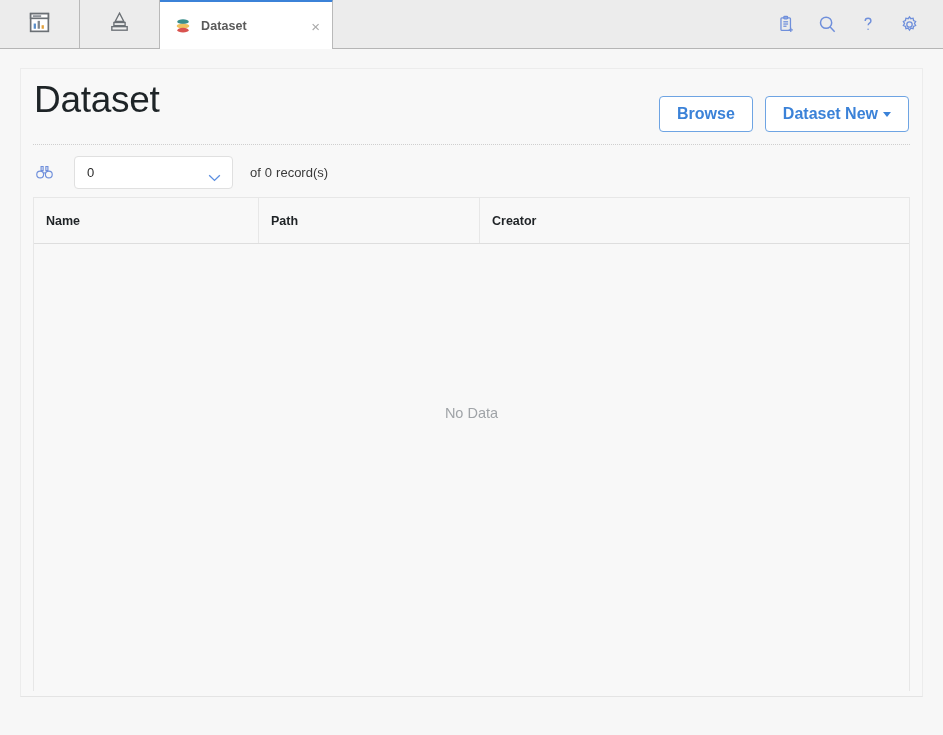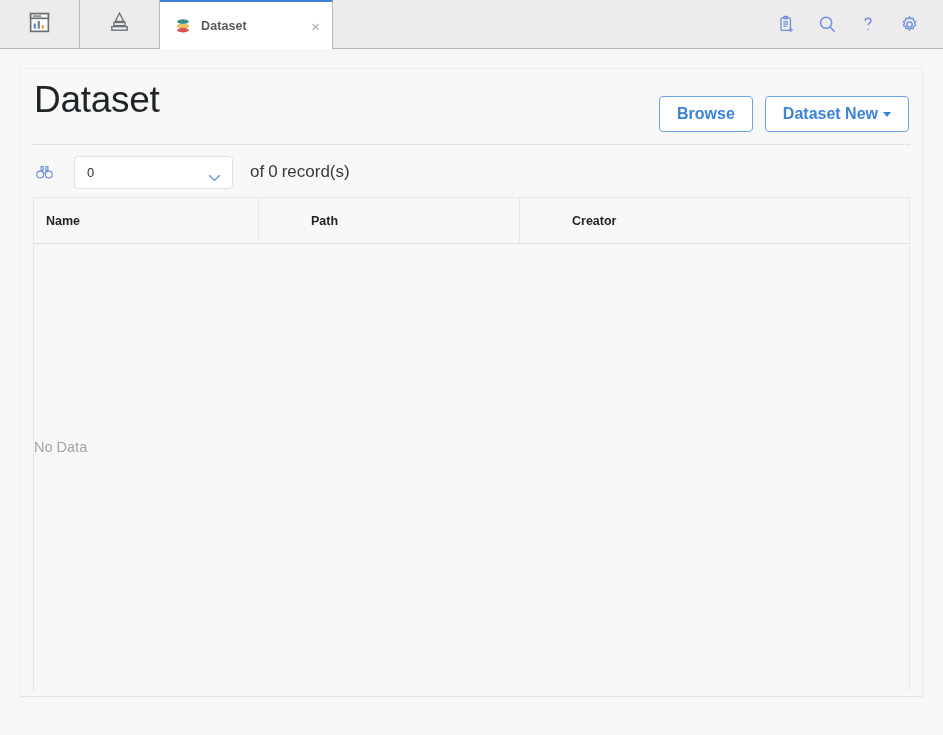--- a/index.html
+++ b/index.html
@@ -184,42 +184,41 @@
   .select-caret {
     position: absolute;
     right: 11px;
     top: 50%;
     transform: translateY(-50%);
     width: 13px;
     height: 8px;
   }
   .record-text {
     margin-left: 17px;
-    font-size: 17px;
+    font-size: 13px;
     color: #3a3a3a;
     display: flex;
     gap: 4px;
   }
 
   
   .table-wrap {
     margin: 0 12px;
     border: 1px solid #e7e7e7;
     border-bottom: none;
     background: #f8f8f8;
     height: 494px;
     box-sizing: border-box;
     position: relative;
   }
   .thead {
     display: flex;
     height: 45px;
     border-bottom: 1px solid #dedede;
     background: #f8f8f8;
-    gap: 40px;
   }
   .th {
     display: flex;
     align-items: center;
     font-size: 12.5px;
     font-weight: bold;
     color: #1f2326;
     padding-left: 12px;
     box-sizing: border-box;
     border-right: 1px solid #e7e7e7;
@@ -227,24 +226,23 @@
   .th:last-child { border-right: none; }
   .col-0 { width: 225px; }
   .col-1 { width: 221px; }
   .col-2 { width: 236px; }
   .col-3 { flex: 1; }
 
   .no-data {
     position: absolute;
     left: 0; right: 0;
     top: 207px;
-    text-align: left;
+    text-align: center;
     font-size: 14.5px;
     color: #a0a4a8;
-    margin-top: 34px;
   }
 </style>
 </head>
 <body>
 
 <div class="tabbar">
 
   <div class="tab icon-tab">
     <span>
       <svg width="25" height="25" viewBox="0 0 24 24">

